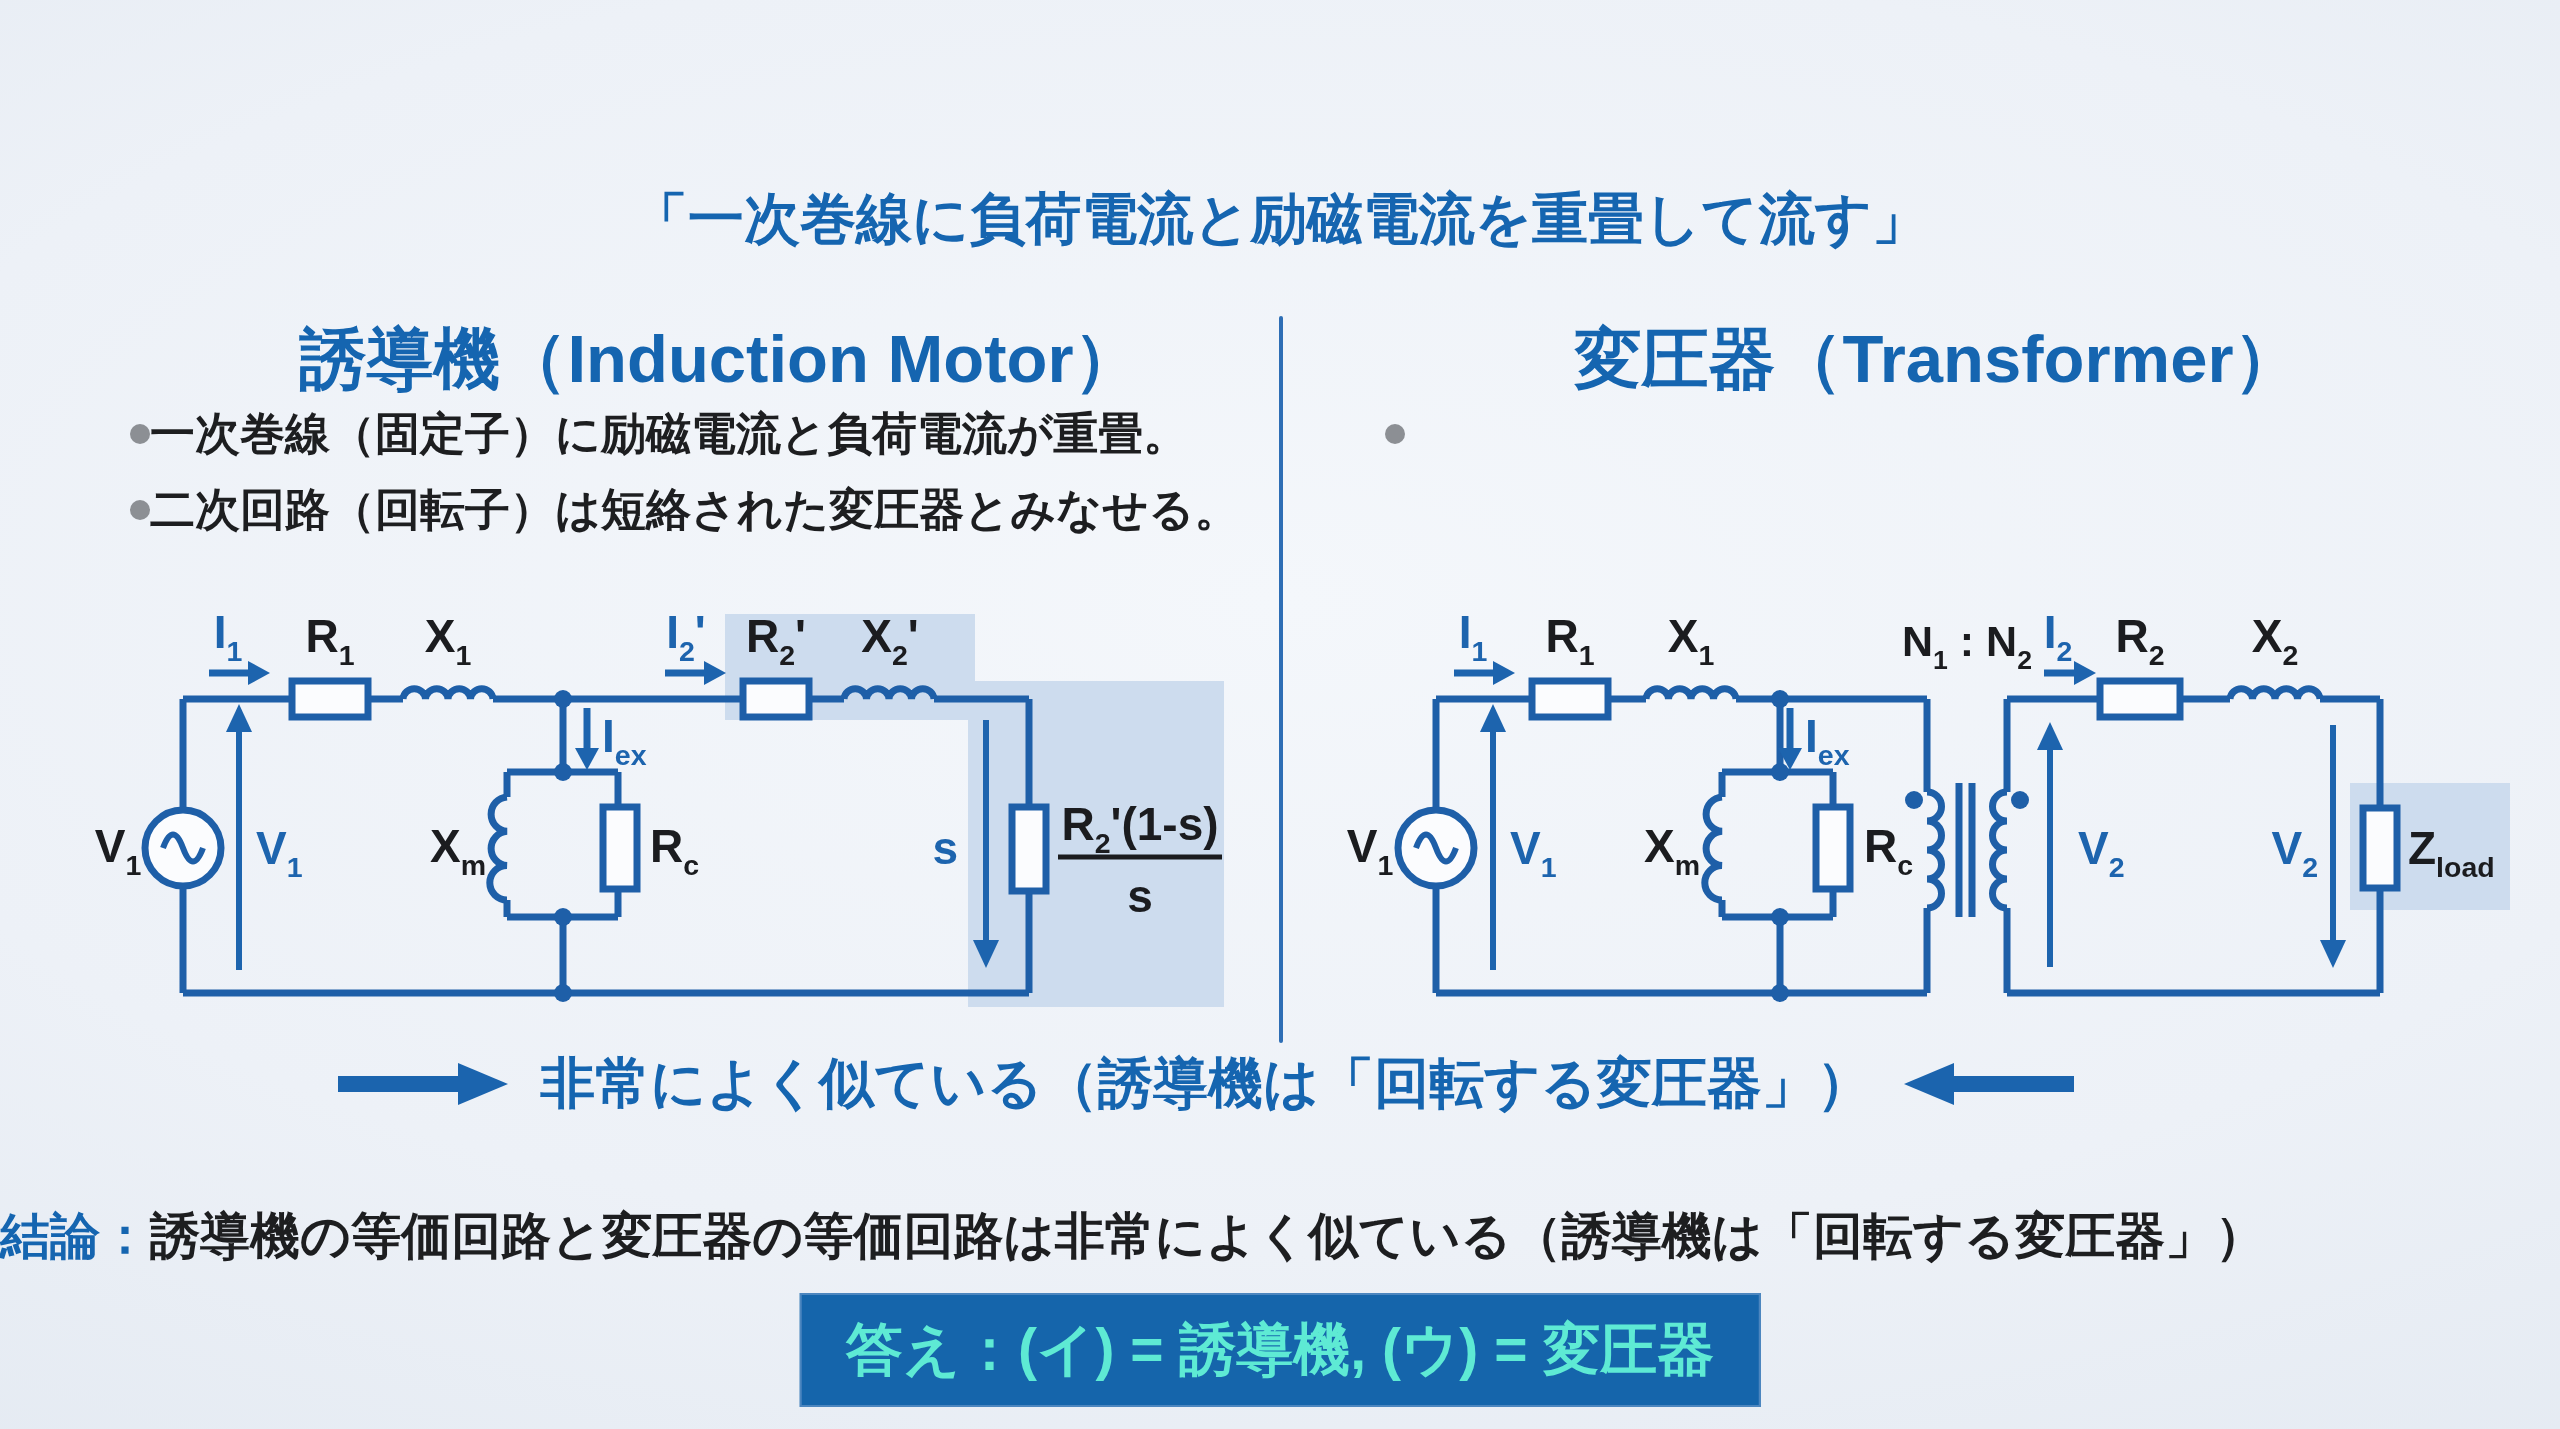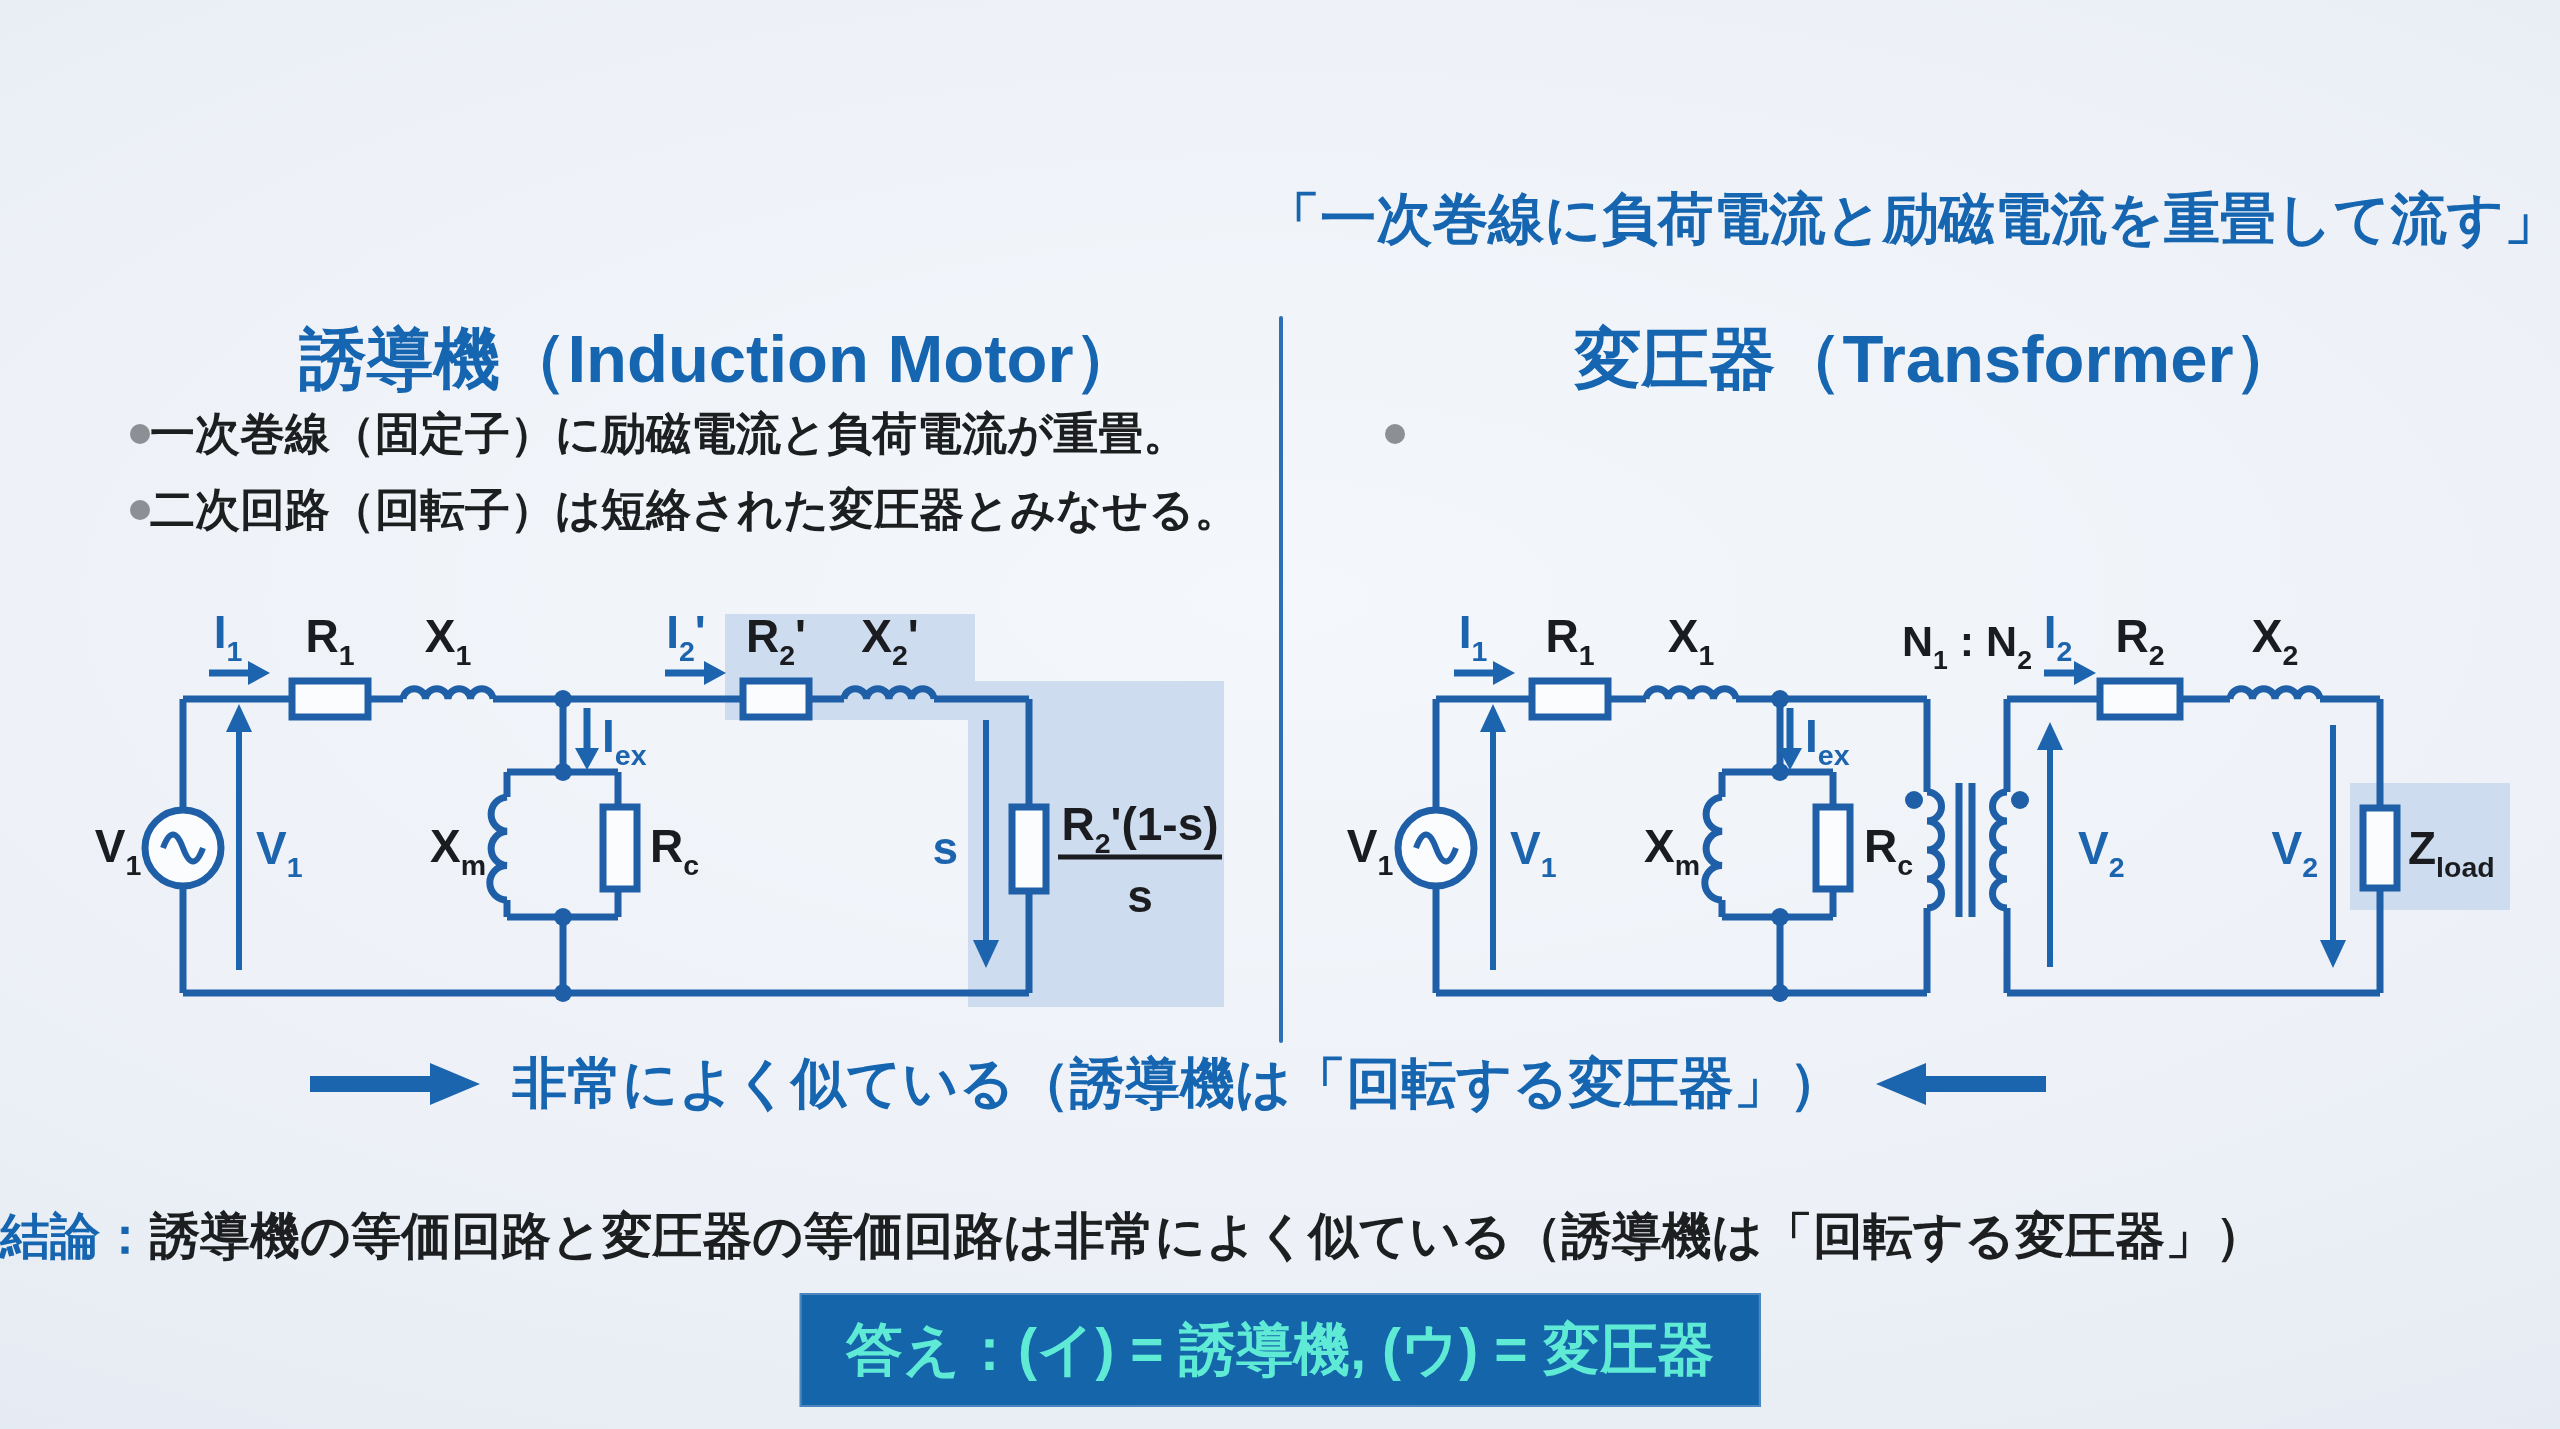--- a/index.html
+++ b/index.html
@@ -8,21 +8,21 @@
     background:radial-gradient(120% 95% at 50% 42%, #f4f7fb 0%, #edf1f7 48%, #e4eaf2 78%, #d9e1ec 100%);
     font-family:"Liberation Sans","DejaVu Sans",sans-serif;
     color:#1d1e20;
   }
   .abs{position:absolute;}
   #title{
     top:52px;left:0;width:2560px;text-align:center;
     font-size:88px;font-weight:700;color:#1a2550;letter-spacing:2px;
   }
   #subtitle{
-    top:182px;left:0;width:2560px;text-align:right;
+    top:182px;left:0;width:2560px;text-align:center;
     font-size:56px;font-weight:700;color:#1565b0;
   }
   .col-heading{
     top:314px;text-align:center;font-size:67px;font-weight:700;color:#1565b0;
   }
   #left-heading{left:160px;width:1120px;}
   #right-heading{left:1330px;width:1215px;}
   .bullets{top:396px;list-style:none;margin:0;padding:0;}
   #left-bullets{left:130px;width:1160px;}
   #right-bullets{left:1385px;width:1160px;}
@@ -40,21 +40,21 @@
   }
   .circuit-svg{position:absolute;}
   #induction-svg{left:90px;top:600px;}
   #transformer-svg{left:1330px;top:600px;}
   svg text{font-family:"Liberation Sans","DejaVu Sans",sans-serif;font-weight:700;}
   .lbl-black{fill:#1b1c1f;font-size:46px;}
   .lbl-blue{fill:#1d64ae;font-size:46px;}
   .lbl-turns{fill:#1b1c1f;font-size:43px;}
   #banner{
     top:1052px;left:0;width:2356px;height:64px;
-    display:flex;align-items:center;justify-content:center;gap:32px;
+    display:flex;align-items:center;justify-content:center;gap:32px;padding-left:28px;
   }
   #banner-text{font-size:55px;font-weight:700;color:#1565b0;white-space:nowrap;}
   #conclusion{
     top:1203px;left:0;width:2560px;
     font-size:50px;font-weight:700;white-space:nowrap;
   }
   #conclusion .c-label{color:#1565b0;}
   #conclusion .c-text{color:#1d1e20;}
   #answer-box{
     top:1293px;left:50%;transform:translateX(-50%);

